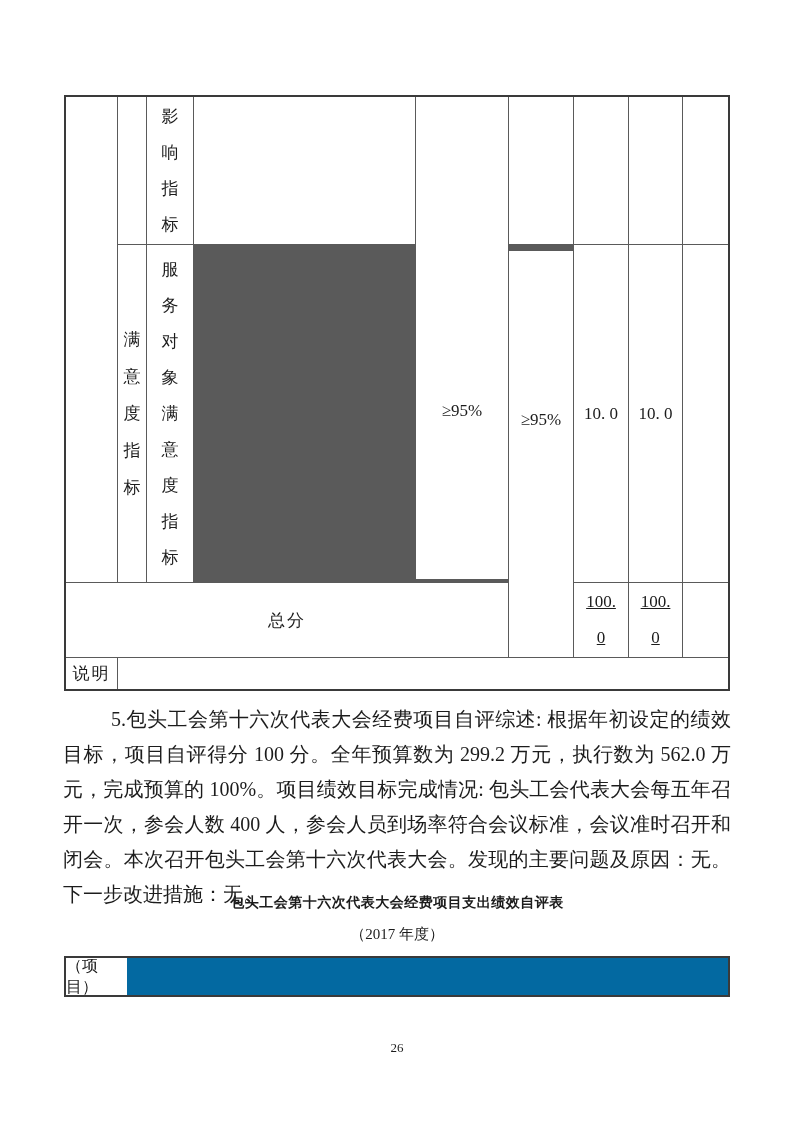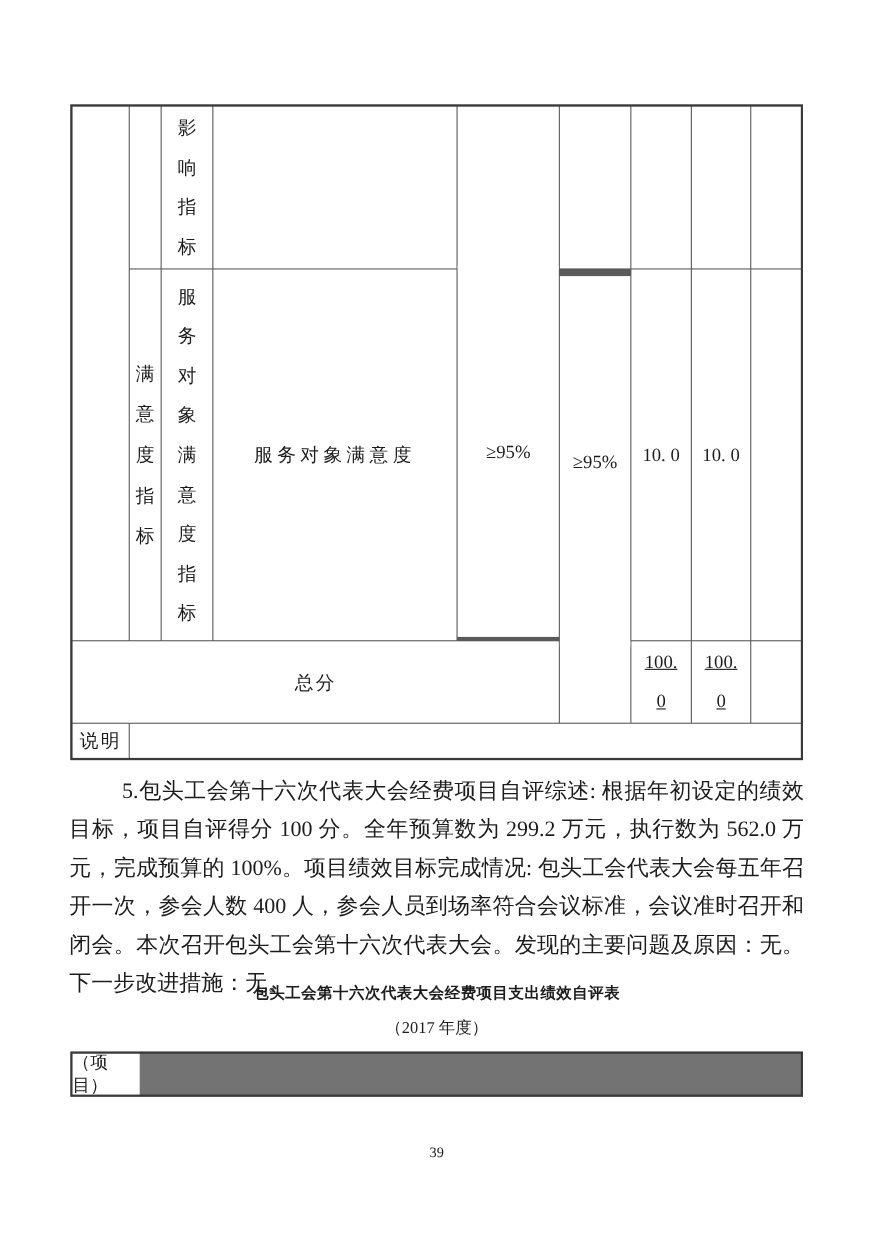--- a/index.html
+++ b/index.html
@@ -107,21 +107,21 @@
   
   .project-table {
     position: absolute;
     left: 64px;
     top: 956px;
     width: 666px;
     height: 41px;
     display: grid;
     grid-template-columns: 61px 1fr;
     gap: 16px;
-    background: #737373;
+    background: #0369a1;
     border: 2px solid #3a3a3a;
   }
   .project-table .cell {
     background: #ffffff;
     display: flex;
     align-items: center;
     justify-content: center;
     font-size: 16px;
     overflow: hidden;
   }
@@ -163,21 +163,20 @@
 标</div>
     <div class="cell vtext lh36 g-c3b">服
 务
 对
 象
 满
 意
 度
 指
 标</div>
-    <div class="cell spaced g-c4b">服务对象满意度</div>
     <div class="cell dym3 g-c5b">≥95%</div>
     <div class="cell dy6 g-c6b">≥95%</div>
     <div class="cell g-c7b">10. 0</div>
     <div class="cell g-c8b">10. 0</div>
     <div class="cell g-c9b"></div>
 
     <div class="cell small16 g-total">总分</div>
     <div class="cell g-c6c"></div>
     <div class="cell wrapnum g-c7c">100.
 0</div>
@@ -191,15 +190,15 @@
 
   <p class="summary">5.包头工会第十六次代表大会经费项目自评综述: 根据年初设定的绩效目标，项目自评得分 100 分。全年预算数为 299.2 万元，执行数为 562.0 万元，完成预算的 100%。项目绩效目标完成情况: 包头工会代表大会每五年召开一次，参会人数 400 人，参会人员到场率符合会议标准，会议准时召开和闭会。本次召开包头工会第十六次代表大会。发现的主要问题及原因：无。下一步改进措施：无。</p>
 
   <div class="eval-title">包头工会第十六次代表大会经费项目支出绩效自评表</div>
   <div class="eval-year">（2017 年度）</div>
 
   <div class="project-table">
     <div class="cell">（项目）</div>
   </div>
 
-  <div class="page-number">39</div>
+  <div class="page-number">26</div>
 
 </div>
 
 </body></html>

